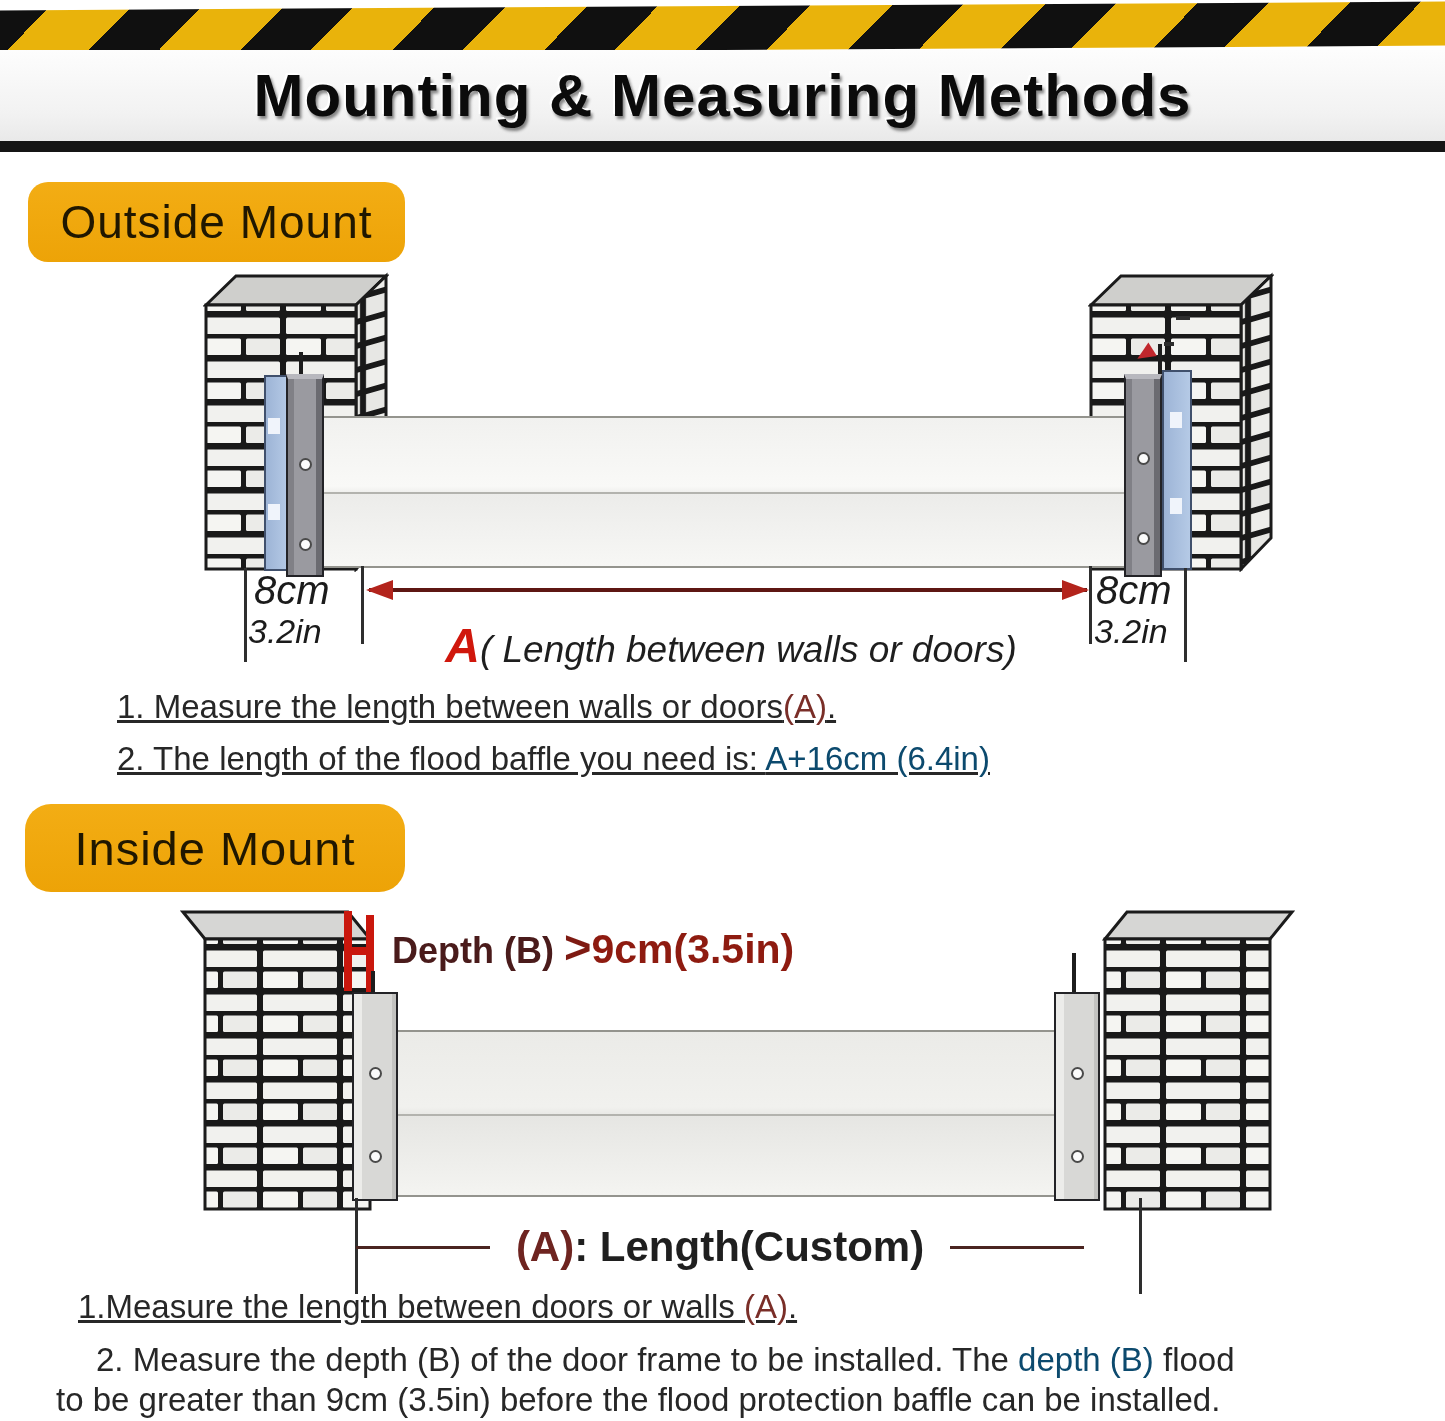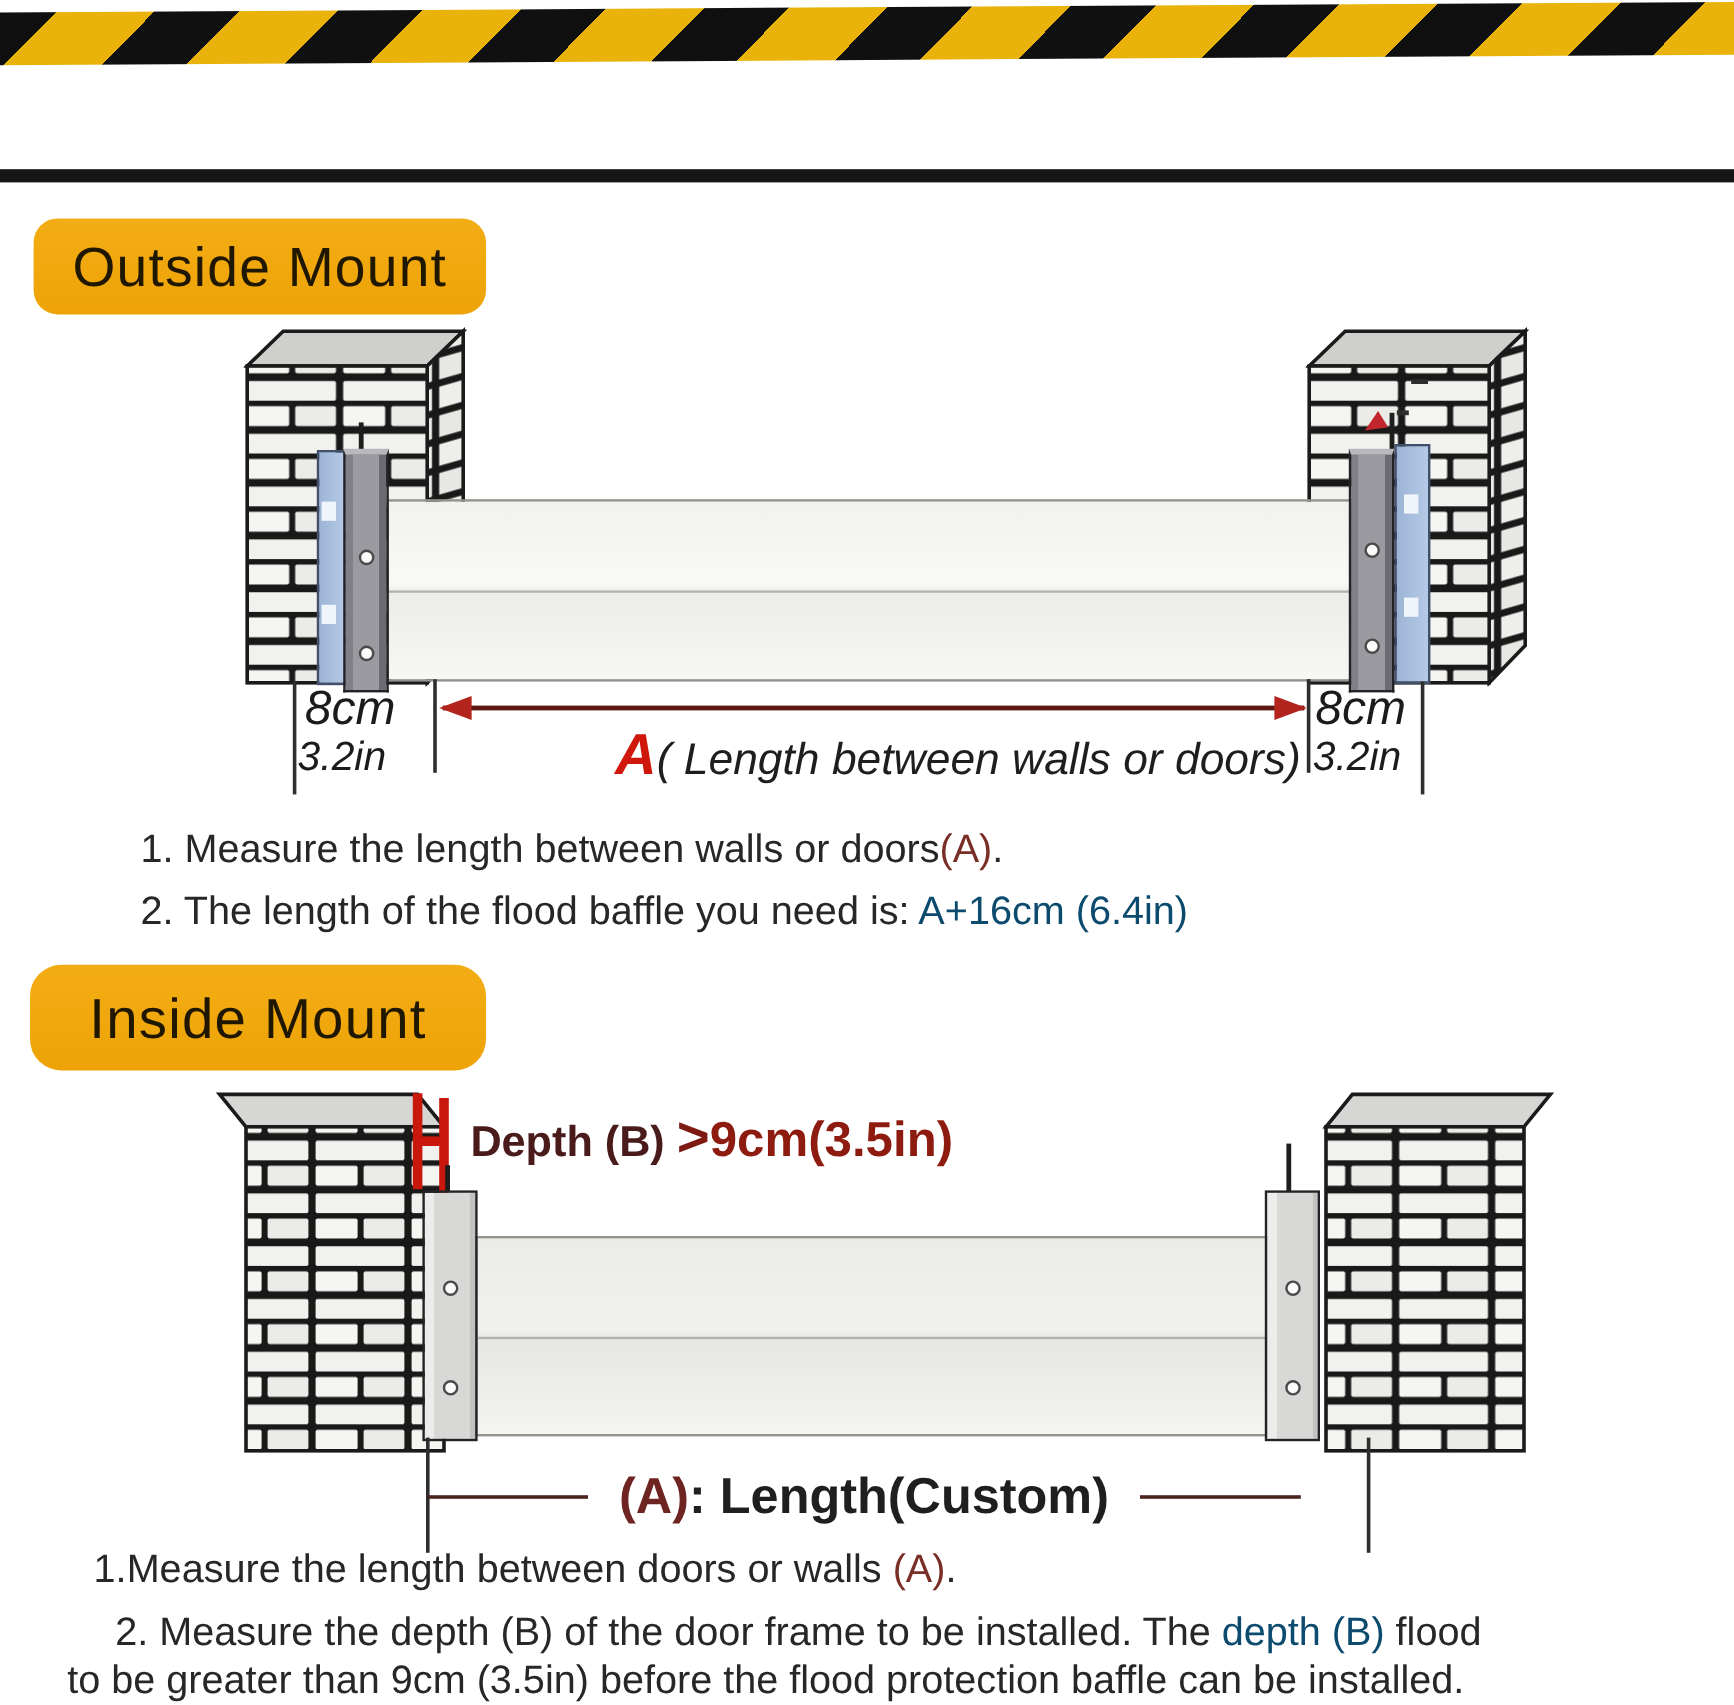--- a/index.html
+++ b/index.html
@@ -41,25 +41,25 @@
 
   .tick{width:3px;background:#2e2e2e;}
   .arrow-line{height:4px;background:#5E1713;}
   .arrow-head{width:0;height:0;border-top:10px solid transparent;border-bottom:10px solid transparent;}
   .head-left{border-right:27px solid #B3241C;}
   .head-right{border-left:27px solid #B3241C;}
 
   .dim-cm{font-size:40px;color:#1b1b1b;}
   .dim-in{font-size:34px;color:#1b1b1b;}
 
-  .span-label{width:706px;text-align:right;white-space:nowrap;}
+  .span-label{width:706px;text-align:center;white-space:nowrap;margin-top:16px;}
   .span-label .a{font-size:48px;font-weight:700;color:#D0170C;}
   .span-label .rest{font-size:37px;color:#1e1e1e;}
 
-  .step{font-size:33px;color:#272727;white-space:nowrap;}
+  .step{font-size:33px;color:#272727;white-space:nowrap;text-decoration:underline;}
   .em-red{color:#0c4a6e;}
   .em-soft{color:#7a2e28;}
 
   .depth-label{white-space:nowrap;}
   .depth-label .d1{font-size:36px;color:#4A1B1B;}
   .depth-label .gt{font-size:47px;color:#7E1A12;}
   .depth-label .d2{font-size:41px;color:#8E1B10;}
 
   .red-bar{background:#C9170D;}
 
@@ -85,20 +85,23 @@
       </pattern>
       <pattern id="pbrickside" width="40" height="48" patternUnits="userSpaceOnUse" patternTransform="skewY(-16)">
         <rect width="40" height="48" fill="#191919"></rect>
         <rect x="3" y="3" width="34" height="18" fill="#eeeeeb"></rect>
         <rect x="3" y="27" width="34" height="18" fill="#e7e7e4"></rect>
       </pattern>
     </defs>
   </svg>
 
   <div class="abs hazard-band"></div>
+  <div class="abs title-band">
+    <div class="main-title">Mounting &amp; Measuring Methods</div>
+  </div>
   <div class="abs header-rule"></div>
 
   <div class="abs badge" style="left:28px;top:182px;width:377px;height:80px;">
     <span>Outside Mount</span>
   </div>
 
   <div class="abs" style="left:0;top:262px;width:1237px;height:410px;font-style:italic;">
 
     <svg class="pillar" style="left:203px;top:8px;" width="186" height="302" viewBox="0 0 186 302">
       <polygon points="3,35 33,6 183,6 153,35" fill="#cfcfcc" stroke="#1b1b1b" stroke-width="3"></polygon>

